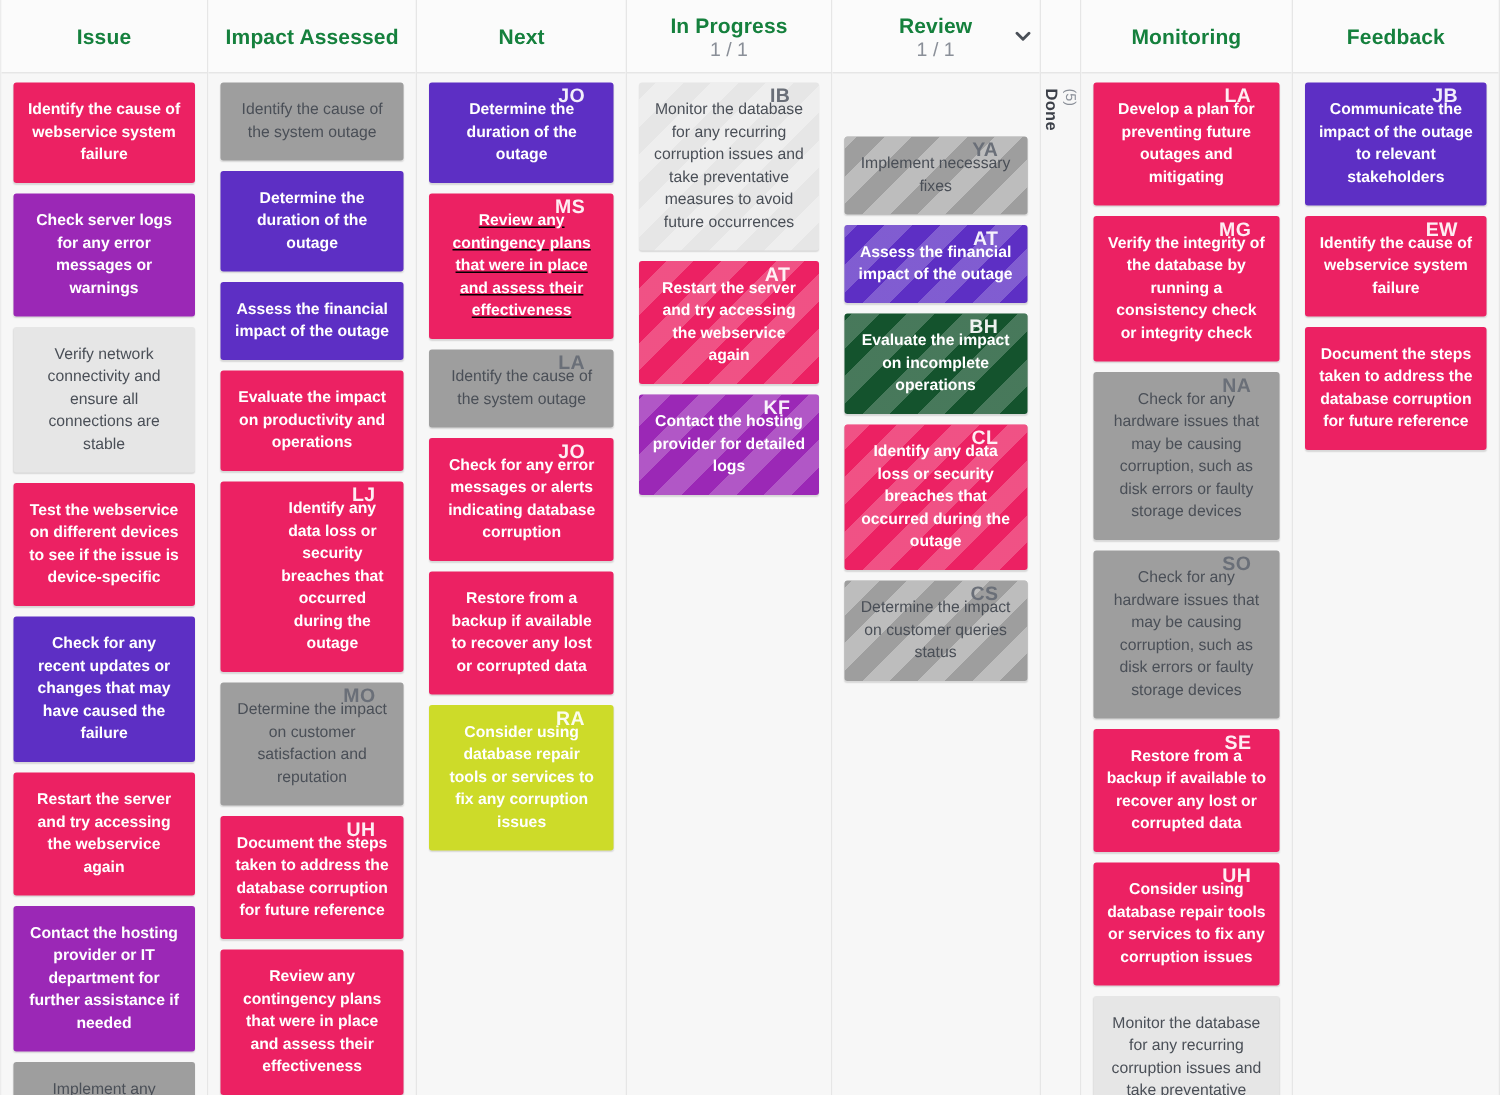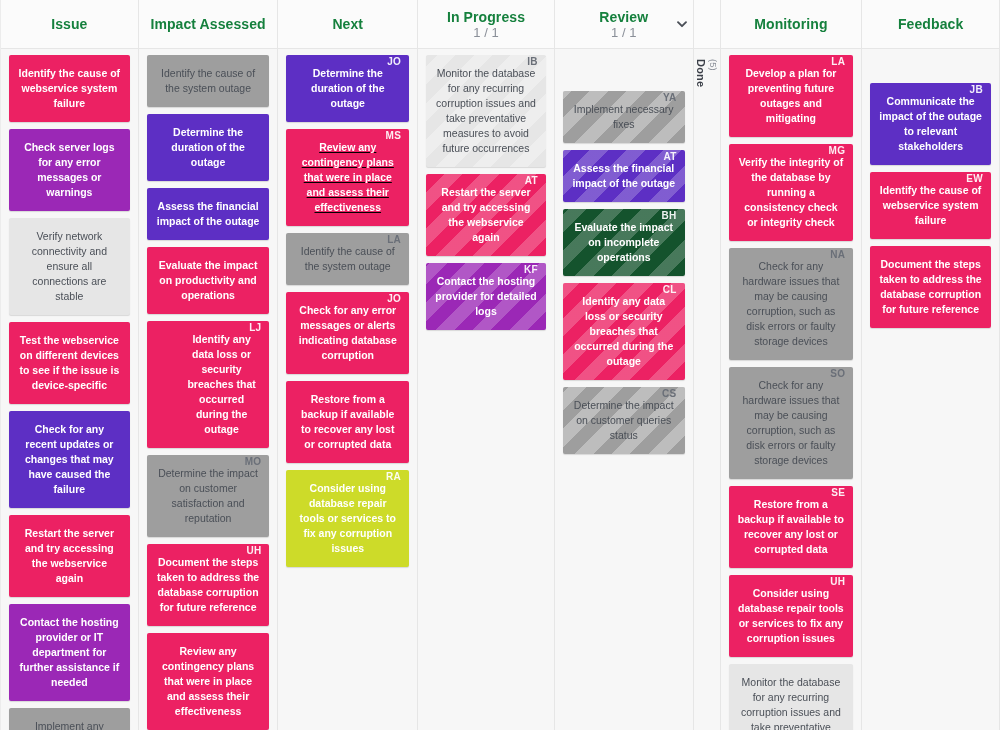--- a/index.html
+++ b/index.html
@@ -105,23 +105,23 @@
   .card.grey .card-text,
   .card.lightgrey .card-text {
     color: #4a4f57;
     font-weight: normal;
   }
   .card.yellow .card-text { color: #ffffff; }
 
   .badge {
     position: absolute;
     top: 1px;
-    right: 8px;
+    right: 19px;
     z-index: 3;
-    font-size: 10px;
+    font-size: 13px;
     font-weight: bold;
     letter-spacing: .3px;
     color: rgba(255,255,255,.92);
   }
   .card.grey .badge,
   .card.lightgrey .badge { color: #6a6f78; }
 
   
   .card.striped::before {
     content: "";
@@ -377,21 +377,21 @@
         </div>
         <div class="card pink" style="background: rgb(236, 33, 99);">
           <div class="badge">UH</div>
           <div class="card-text">Consider using database repair tools or services to fix any corruption issues</div>
         </div>
         <div class="card lightgrey" style="background: rgb(230, 230, 230);">
           <div class="card-text">Monitor the database for any recurring corruption issues and take preventative measures to avoid future occurrences</div>
         </div>
       </div>
     </div>
-    <div class="col" style="width: 140px; gap: 28px;">
+    <div class="col" style="width: 140px;">
       <div class="col-head">
         <div class="col-title">Feedback</div>
       </div>
       <div class="col-body">
         <div class="card indigo" style="background: rgb(93, 47, 196);">
           <div class="badge">JB</div>
           <div class="card-text">Communicate the impact of the outage to relevant stakeholders</div>
         </div>
         <div class="card pink" style="background: rgb(236, 33, 99);">
           <div class="badge">EW</div>

